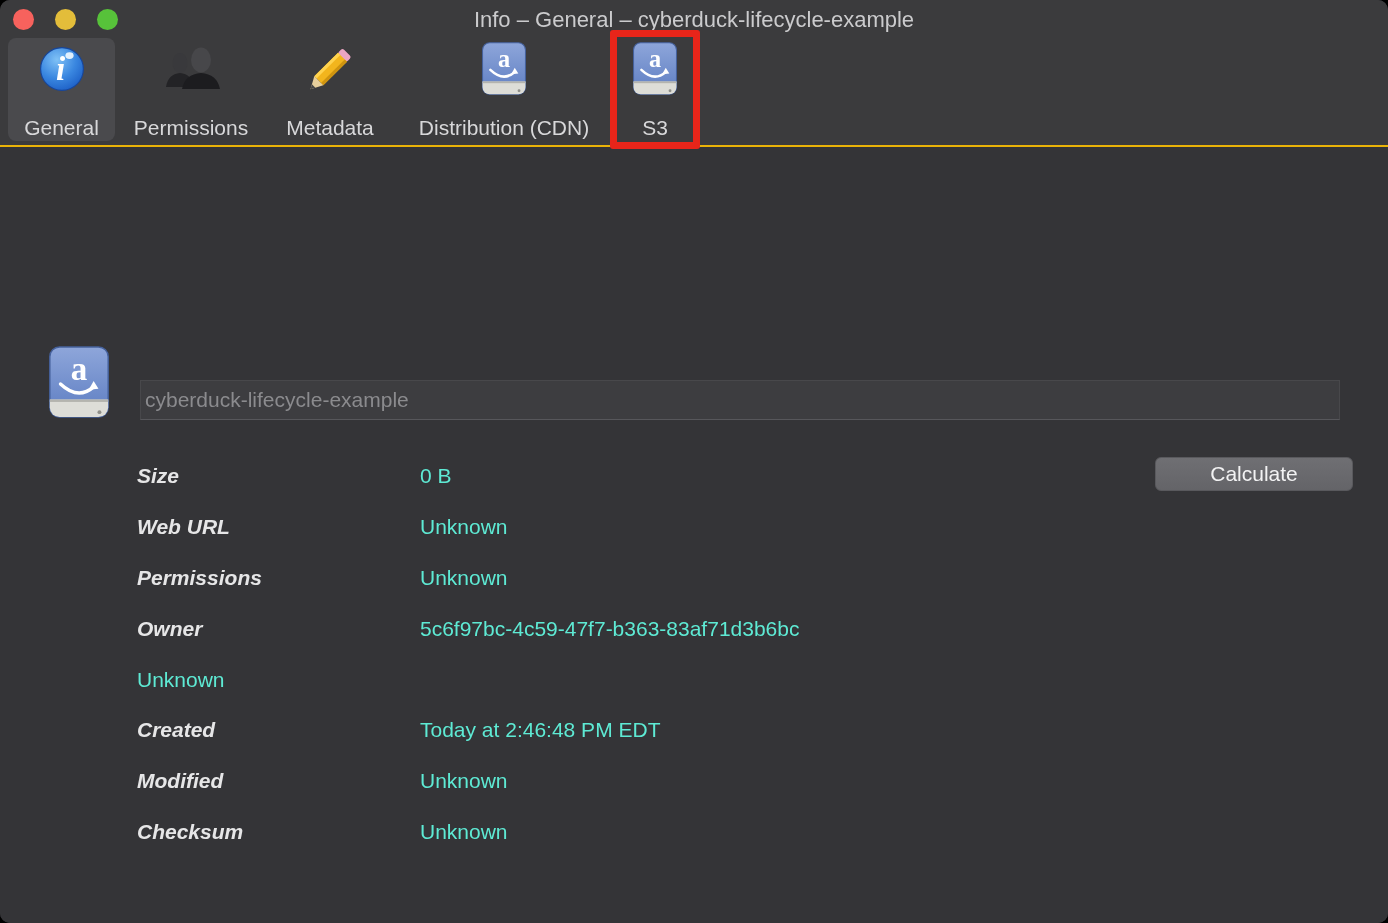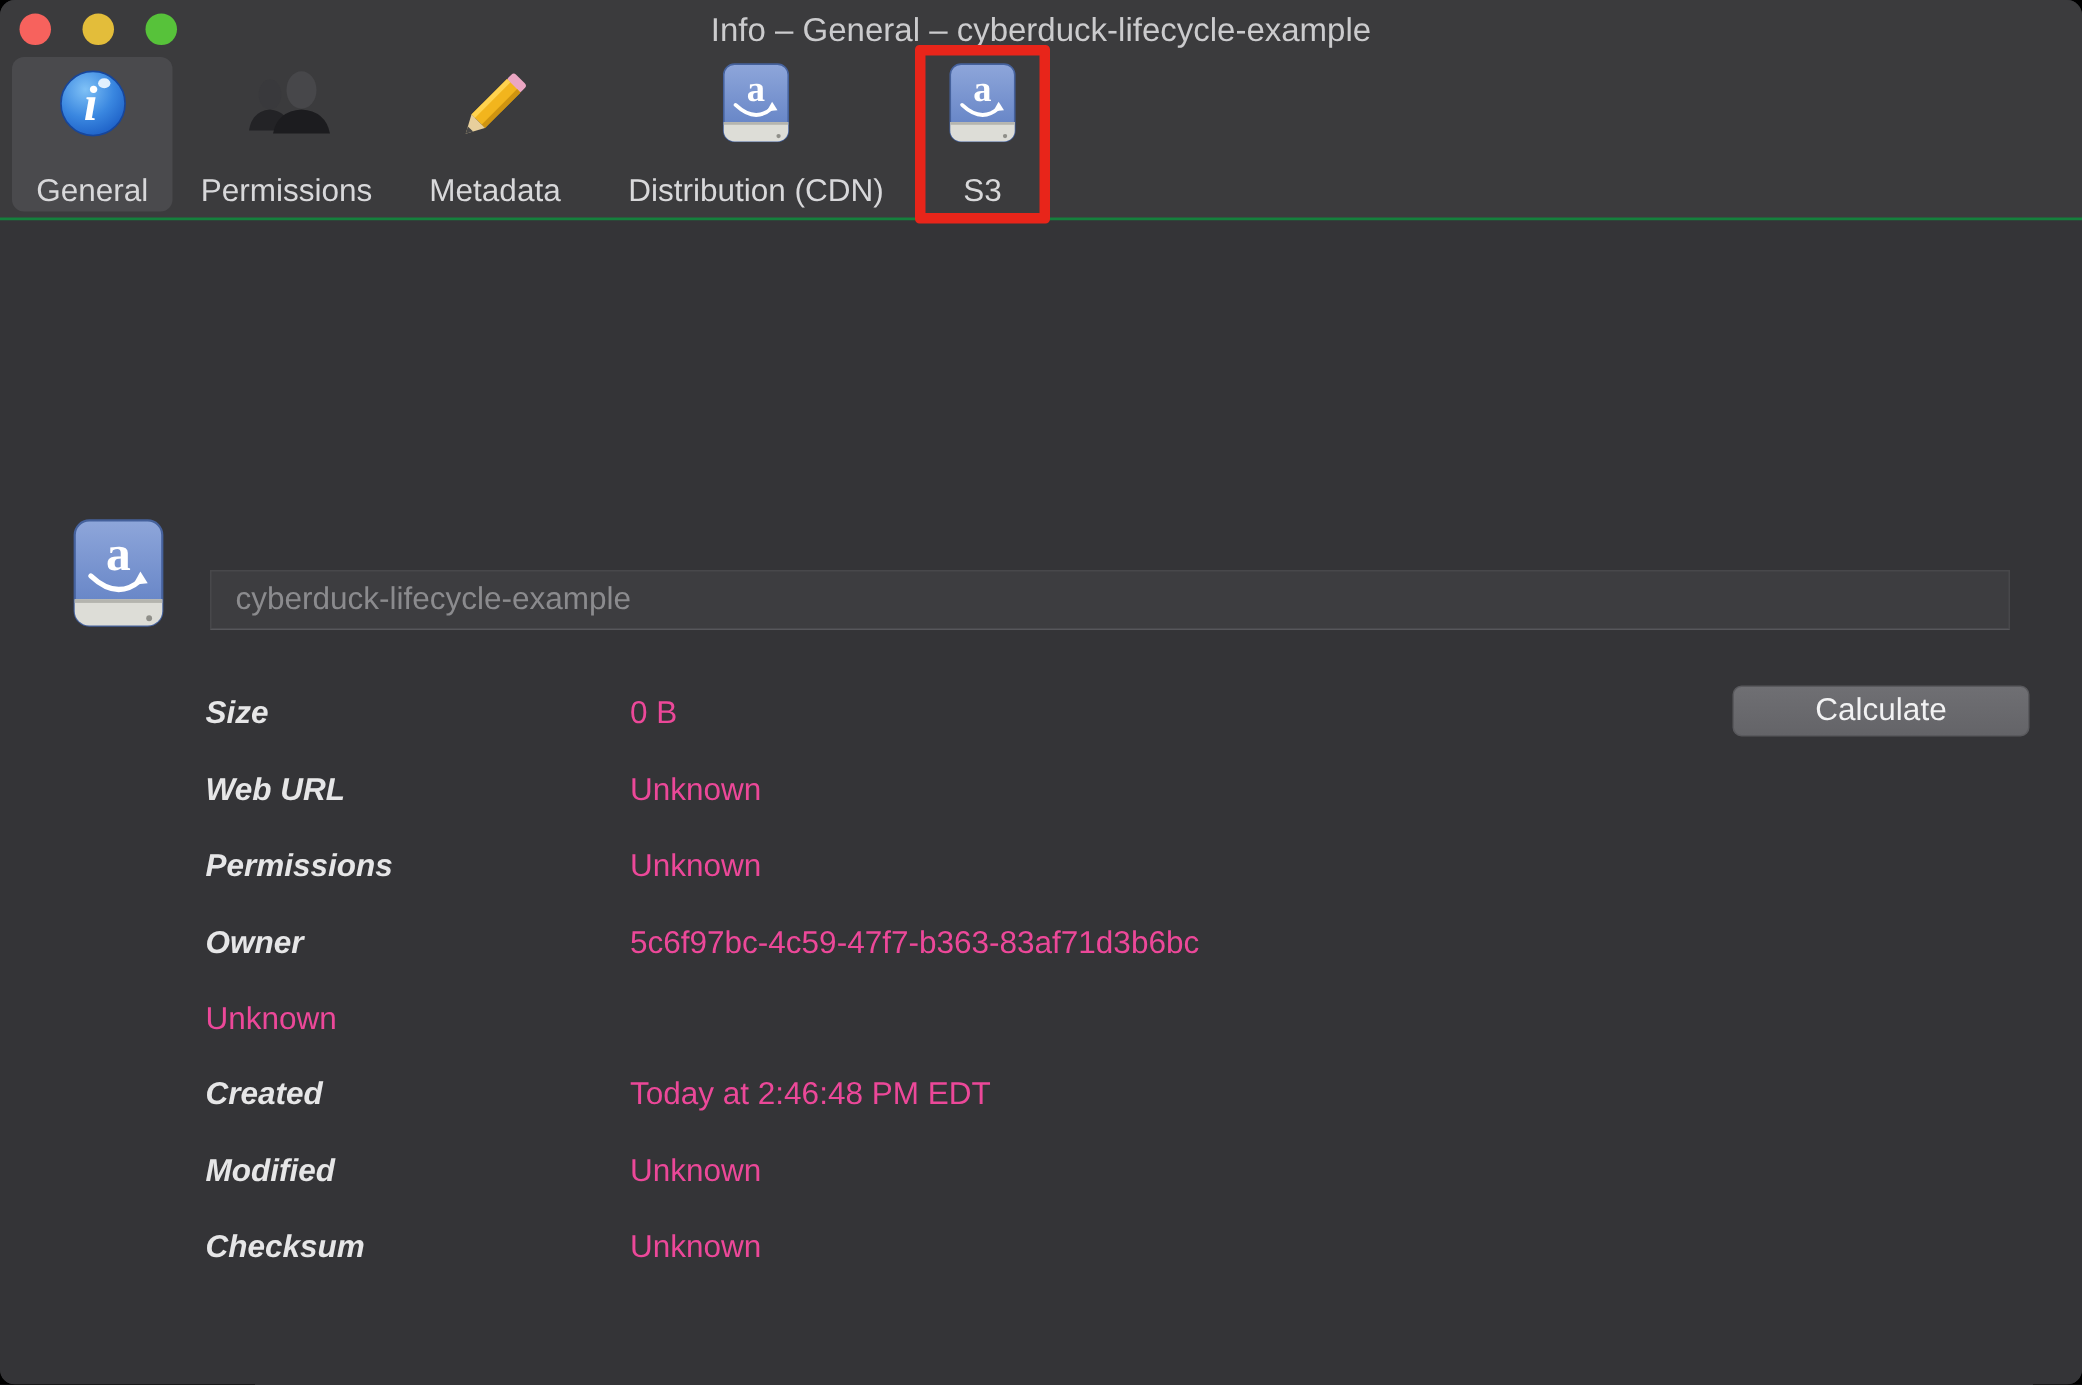--- a/index.html
+++ b/index.html
@@ -15,21 +15,21 @@
     width: 1388px; height: 923px;
     background: #343437;
     border-radius: 10px;
     overflow: hidden;
   }
   
   .chrome {
     position: absolute; top: 0; left: 0; right: 0;
     height: 147px;
     background: #3b3b3d;
-    border-bottom: 2px solid #15803d;
+    border-bottom: 2px solid #eab308;
     box-sizing: border-box;
   }
   .titlebar {
     position: absolute; top: 0; left: 0; right: 0; height: 37px;
   }
   .traffic-lights {
     position: absolute; left: 13px; top: 9px;
     display: flex; gap: 21px;
   }
   .tl {
@@ -82,36 +82,36 @@
   .name-field {
     position: absolute; left: 140px; top: 233px;
     width: 1200px; height: 40px;
     box-sizing: border-box;
     background: #3d3d40;
     border: 1px solid #48484b;
     border-bottom-color: #57575b;
     color: #8b8b8e;
     font-size: 21px;
     font-family: "Liberation Sans", sans-serif;
-    padding: 0 16px;
+    padding: 0 4px;
     outline: none;
   }
   .rows {
     position: absolute; left: 137px; top: 304px; right: 40px;
   }
   .row {
     height: 50.8px;
     display: flex; align-items: center;
   }
   .row .row-label {
     width: 283px; flex: 0 0 283px;
     color: #e6e6e7; font-weight: bold; font-size: 21px; font-style: italic;
   }
   .row .row-value {
-    color: #ec4899; font-size: 21px;
+    color: #5eead4; font-size: 21px;
     white-space: nowrap;
   }
   .calculate-button {
     position: absolute; left: 1155px; top: 310px;
     width: 198px; height: 34px;
     border-radius: 6px;
     border: 1px solid #59595d;
     background: linear-gradient(#6f6f73, #646468);
     color: #f2f2f3; font-size: 21px;
     font-family: "Liberation Sans", sans-serif;

